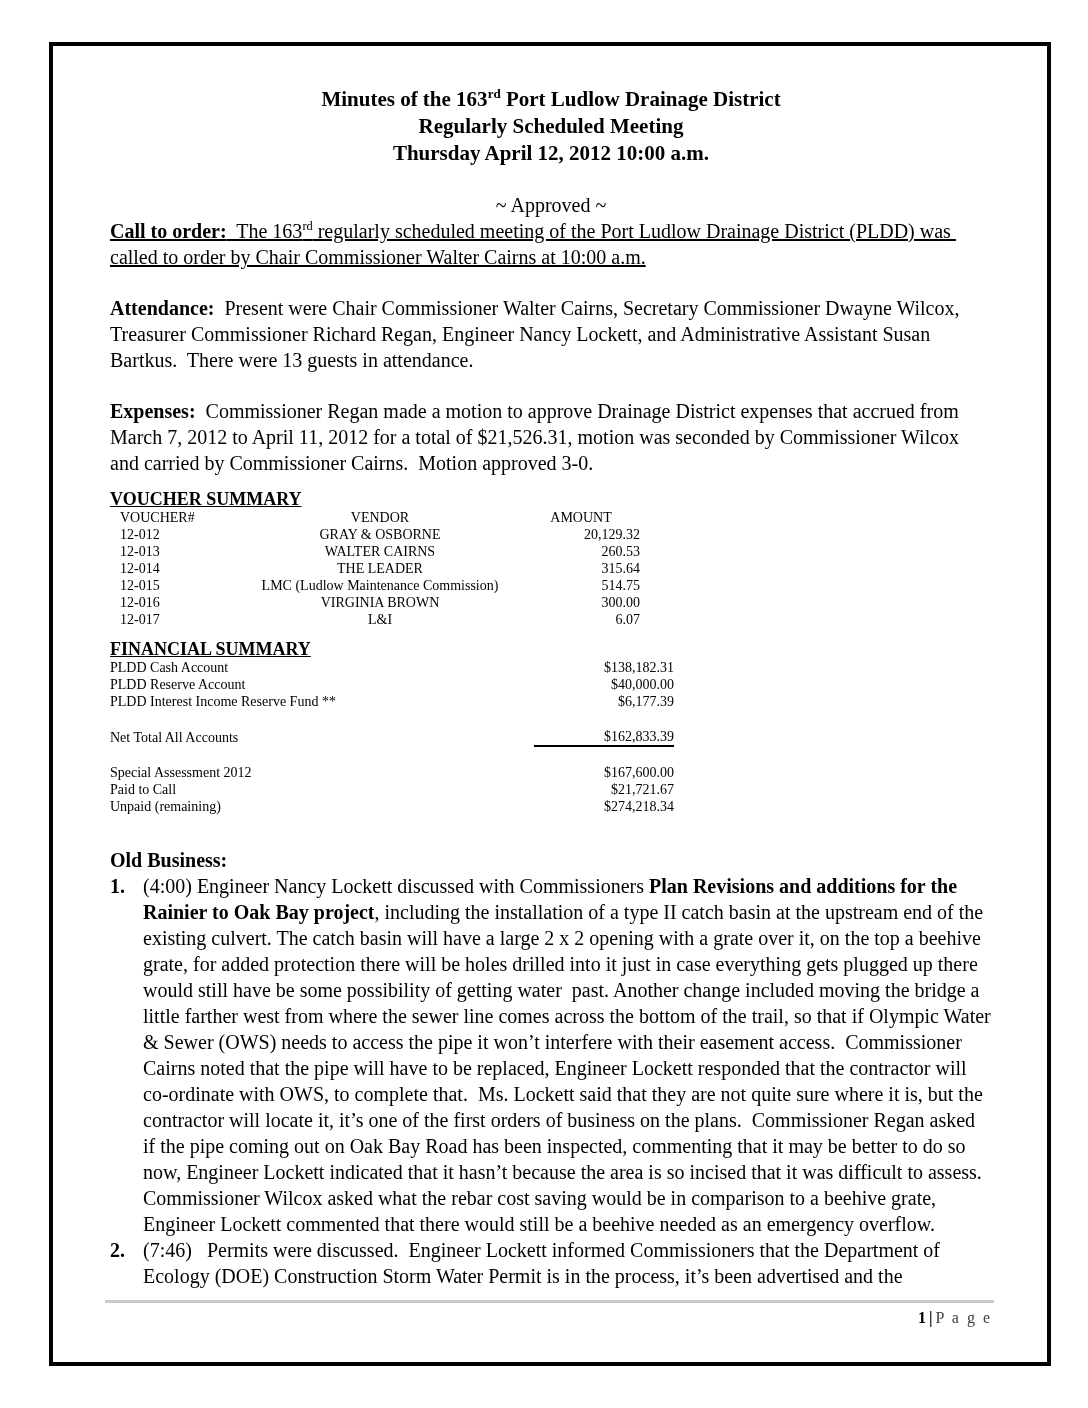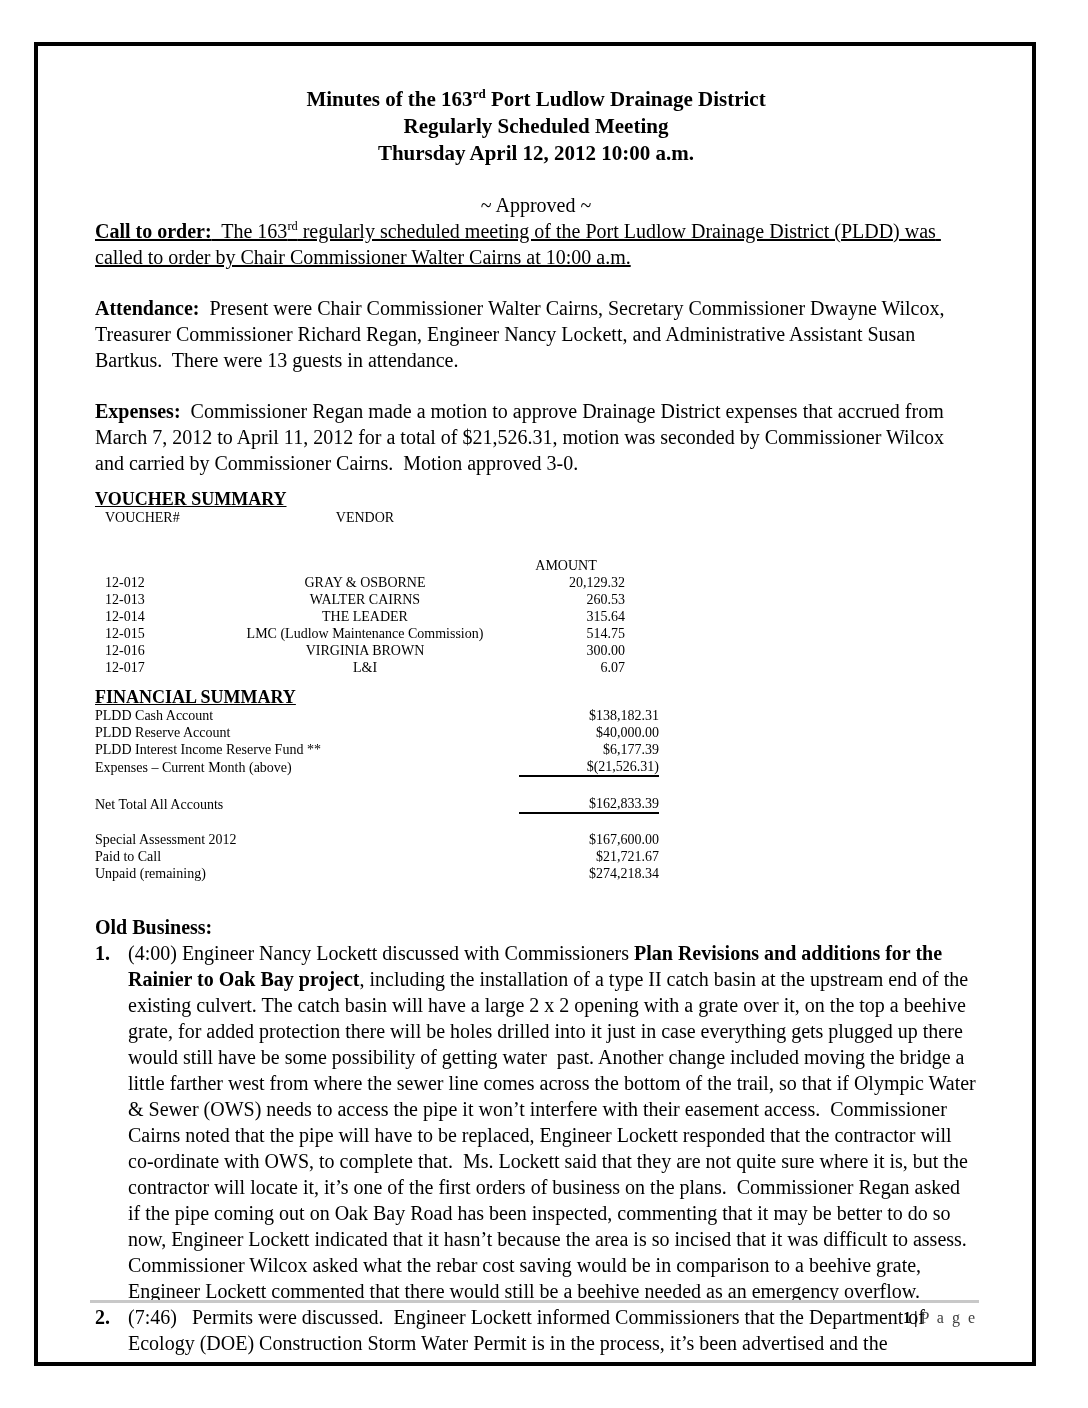--- a/index.html
+++ b/index.html
@@ -1,42 +1,42 @@
 <!DOCTYPE html>
 <html><head>
 <meta charset="utf-8">
 <style>
   html,body { margin:0; padding:0; background:#ffffff; }
   .page {
     position:relative; width:1088px; height:1408px; background:#ffffff;
     font-family:"Liberation Serif", serif; color:#000;
   }
   .frame {
-    position:absolute; left:34px; top:42px; width:1002px; height:1324px;
+    position:absolute; left:49px; top:42px; width:1002px; height:1324px;
     border:4px solid #000; box-sizing:border-box;
   }
   .content {
     position:absolute; left:0; top:0; right:0;
     padding:40px 55px 0 57px; box-sizing:border-box;
     font-size:20px; line-height:26px;
   }
   .doc-title { text-align:center; font-weight:bold; font-size:21px; line-height:27px; }
   sup.ord { font-size:0.62em; vertical-align:super; line-height:0; }
   .approved { text-align:center; margin-top:25px; }
   .para { margin-top:25px; white-space:pre-wrap; }
   .para.first { margin-top:0;text-decoration:underline; }
   .plabel { font-weight:bold; }
 
   .voucher-section { margin-top:14px; font-size:14px; line-height:17px; }
   .section-heading { font-weight:bold; text-decoration:underline; font-size:18px; line-height:18px; }
   .vrow { display:flex; }
   .vcol1 { width:110px; padding-left:10px; }
   .vcol2 { width:300px; text-align:center; }
   .vcol3 { width:110px; text-align:right; }
-  .vrow.vhead .vcol3 { text-align:center; padding-right:8px; box-sizing:border-box;margin-top:48px; }
+  .vrow.vhead .vcol3 { text-align:center; padding-right:8px; box-sizing:border-box; }
 
   .fin-section { margin-top:12px; font-size:14px; line-height:17px; }
   .frow { display:flex; align-items:center;gap:44px; }
   .flabel { width:380px; }
   .famount { width:140px; text-align:right; }
   .famount.ul { border-bottom:2px solid #000; }
   .fspacer { height:17px; }
   .fspacer.big { height:18px; }
 
   .old-section { margin-top:32px; }
@@ -127,24 +127,20 @@
           <div class="famount">$138,182.31</div>
         </div>
         <div class="frow">
           <div class="flabel">PLDD Reserve Account</div>
           <div class="famount">$40,000.00</div>
         </div>
         <div class="frow">
           <div class="flabel">PLDD Interest Income Reserve Fund **</div>
           <div class="famount">$6,177.39</div>
         </div>
-        <div class="frow">
-          <div class="flabel">Expenses – Current Month (above)</div>
-          <div class="famount ul">$(21,526.31)</div>
-        </div>
         <div class="fspacer big"></div>
         <div class="frow">
           <div class="flabel">Net Total All Accounts</div>
           <div class="famount ul">$162,833.39</div>
         </div>
         <div class="fspacer"></div>
         <div class="frow">
           <div class="flabel">Special Assessment 2012</div>
           <div class="famount">$167,600.00</div>
         </div>

